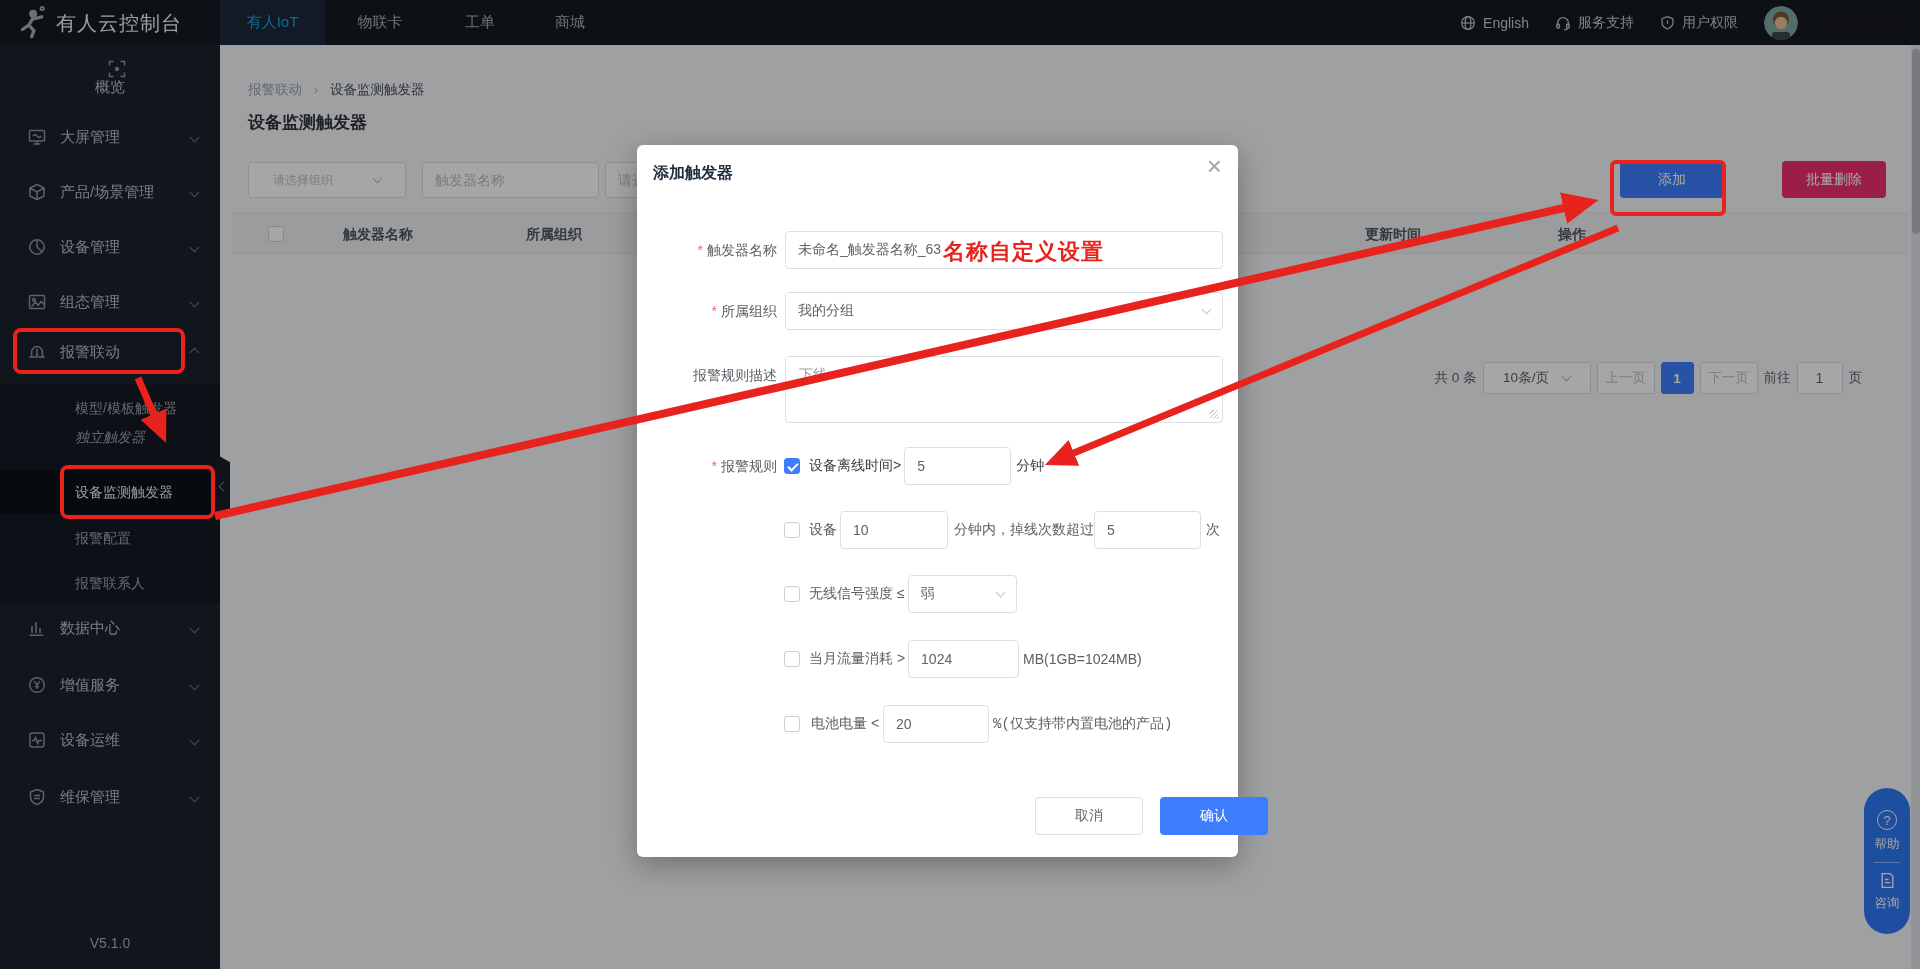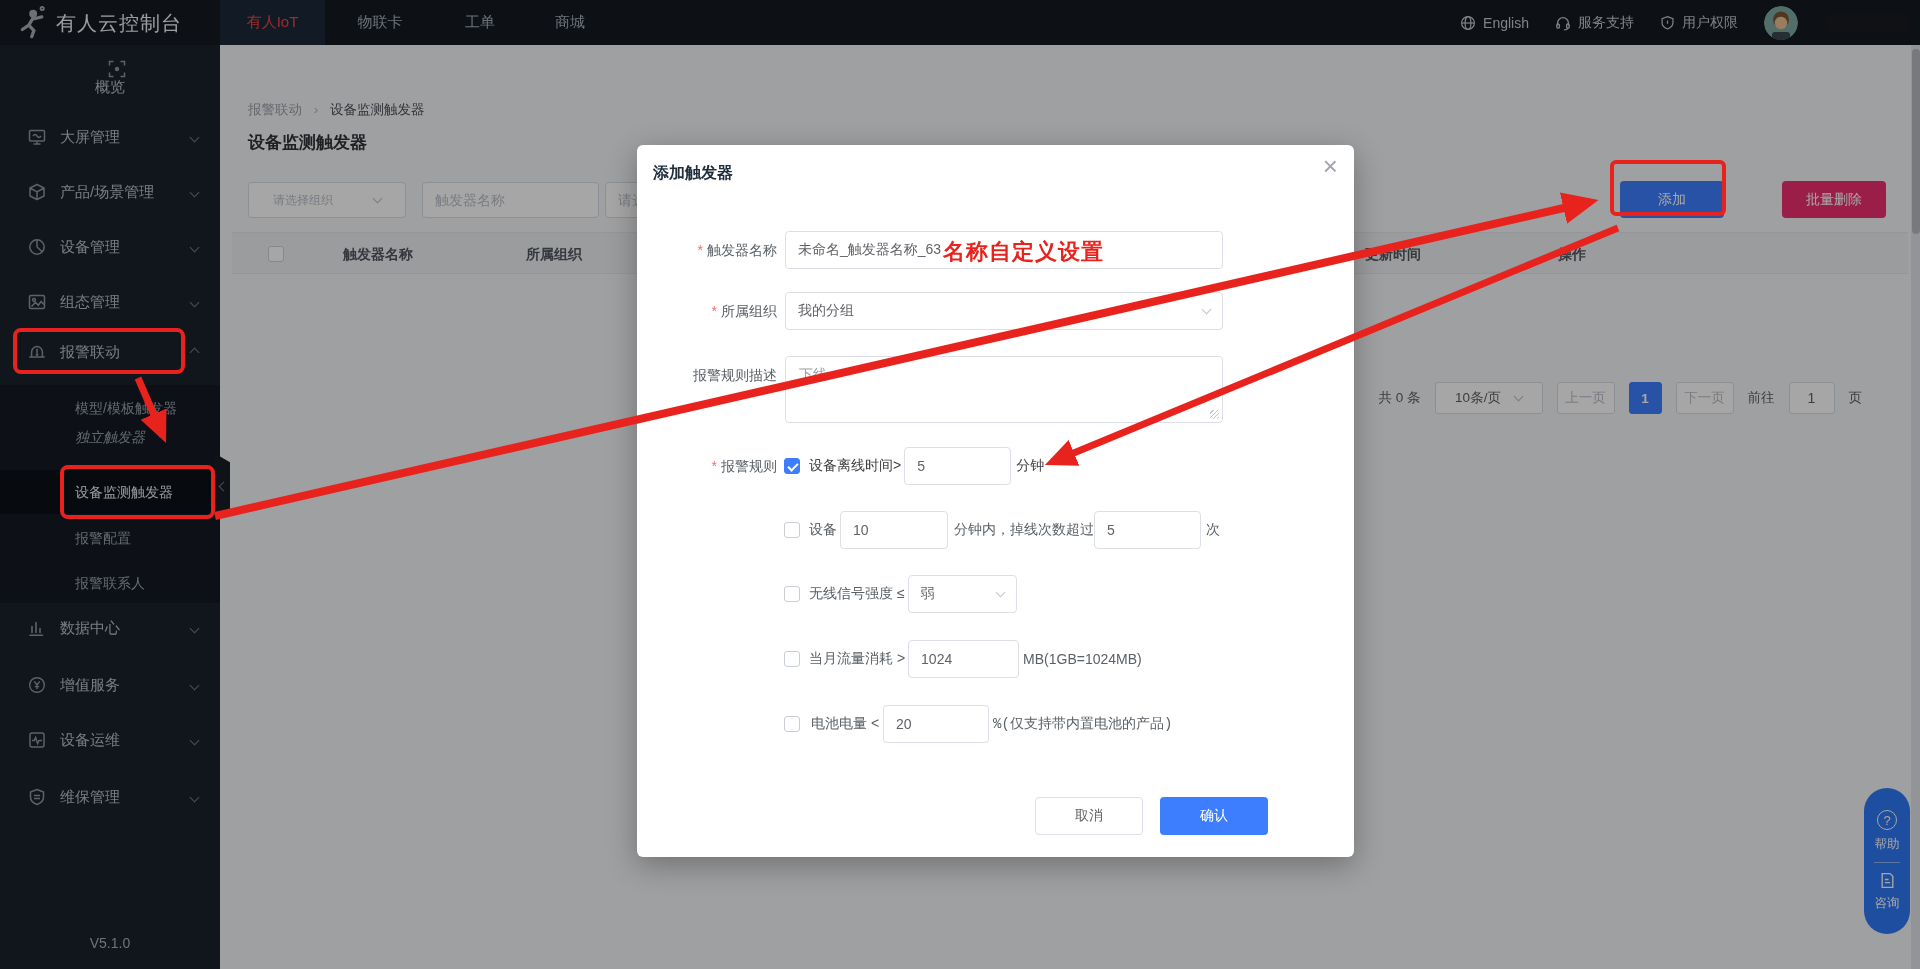--- a/index.html
+++ b/index.html
@@ -5,57 +5,57 @@
   * { margin:0; padding:0; box-sizing:border-box; }
   html,body { width:1920px; height:969px; overflow:hidden; background:#f5f6f8;
     font-family:"Liberation Sans","DejaVu Sans",sans-serif; }
   .abs { position:absolute; }
 
   
   #topbar { position:absolute; left:0; top:0; width:1920px; height:45px; background:#151a21; z-index:5; }
   .logo-title { position:absolute; left:56px; top:10px; font-size:20px; color:#eef1f4; letter-spacing:1px; }
   #topnav { position:absolute; left:220px; top:0; height:45px; display:flex; }
   .toptab { height:45px; display:flex; align-items:center; justify-content:center; font-size:15px; color:#a7afba; cursor:pointer; }
-  .toptab.active { background:#1d2a3a; color:#ef4444; }
+  .toptab.active { background:#1d2a3a; color:#0ea5e9; }
   #topright { position:absolute; right:10px; top:0; height:45px; display:flex; align-items:center; gap:26px; color:#c3c8ce; font-size:14px; }
   .topitem { display:flex; align-items:center; gap:7px; cursor:pointer; }
   .user-blur { width:86px; height:24px; background:#181b20; border-radius:7px; filter:blur(2px); }
 
   
   #sidebar { position:absolute; left:0; top:45px; width:220px; height:924px; background:#1b222c; z-index:5; }
   .side-item { position:absolute; left:0; width:220px; height:44px; display:flex; align-items:center; color:#b8c0ca; font-size:15px; cursor:pointer; }
   .side-item .ic { width:18px; height:18px; margin-left:28px; margin-right:14px; color:#8f97a3; flex:0 0 auto; }
   .side-sub-bg { position:absolute; left:0; top:340px; width:220px; height:218px; background:#141a23; }
   .sub-item { position:absolute; left:0; width:220px; height:40px; line-height:40px; padding-left:75px; color:#99a1ac; font-size:14px; cursor:pointer; }
   .sub-item.active { background:#0c1016; color:#e9edf2; height:44px; line-height:44px; }
   .chev { width:7px; height:7px; border-right:1.6px solid currentColor; border-bottom:1.6px solid currentColor; display:inline-block; transform:rotate(45deg); }
   .chev.up { transform:rotate(-135deg); }
   .side-item .chev { position:absolute; right:22px; color:#6f7885; }
   #collapse { position:absolute; left:214px; top:408px; width:16px; height:66px; background:#171d26; clip-path:polygon(0 0,100% 14%,100% 86%,0 100%); display:flex; align-items:center; justify-content:center; cursor:pointer; z-index:6; }
   #collapse .chev { transform:rotate(135deg); color:#707a86; margin-left:3px; }
   #version { position:absolute; left:0; top:890px; width:220px; text-align:center; color:#a9b1bb; font-size:14px; }
 
   
-  #content { position:absolute; left:220px; top:55px; width:1700px; height:748px; background:#f5f6f8; z-index:4; }
+  #content { position:absolute; left:220px; top:35px; width:1700px; height:748px; background:#f5f6f8; z-index:4; }
   .crumb { font-size:13.5px; }
   .input-box { background:#fff; border:1px solid #d8dce2; border-radius:4px; font-size:14px; color:#606266; }
   .input-box::placeholder { color:#b9bfc7; }
   .fake-select { background:#fff; border:1px solid #d8dce2; border-radius:4px; display:flex; align-items:center; font-size:12px; color:#b9bfc7; padding:0 24px; justify-content:space-between; }
   .fake-select .chev { color:#b9bfc7; margin-top:-3px; }
   .btn { border:none; border-radius:4px; color:#fff; font-size:14px; cursor:pointer; font-family:inherit; }
   #thead { position:absolute; left:12px; top:177px; width:1676px; height:42px; background:#eef0f3; border-top:1px solid #e3e6ea; border-bottom:1px solid #e3e6ea; }
   .th { position:absolute; top:0; height:42px; line-height:42px; font-size:14px; font-weight:700; color:#51575e; }
   .cbx { width:16px; height:16px; border:1px solid #cdd2d9; border-radius:3px; background:#fff; display:inline-block; }
-  #pager { position:absolute; top:327px; right:58px; display:flex; align-items:center; gap:14px; font-size:13.5px; color:#5a6066; }
+  #pager { position:absolute; top:327px; right:58px; display:flex; align-items:center; gap:6px; font-size:13.5px; color:#5a6066; }
   .pg-box { background:#fff; border:1px solid #d8dce2; border-radius:3px; height:32px; display:flex; align-items:center; justify-content:center; }
   .pg-dim { color:#b9bfc7; }
 
   
   #dim { position:fixed; left:0; top:0; width:1920px; height:969px; background:rgba(0,0,0,.35); z-index:50; }
-  #modal { position:absolute; left:637px; top:145px; width:717px; height:712px; background:#fff; border-radius:6px; box-shadow:0 8px 30px rgba(0,0,0,.3); z-index:60;padding-left:36px; }
+  #modal { position:absolute; left:637px; top:145px; width:601px; height:712px; background:#fff; border-radius:6px; box-shadow:0 8px 30px rgba(0,0,0,.3); z-index:60;padding-left:36px; }
   #modal .mtitle { position:absolute; left:16px; top:18px; font-size:16px; font-weight:700; color:#1f2d3d; }
   #modal .mclose { position:absolute; right:16px; top:8px; font-size:26px; color:#a0a5ab; cursor:pointer; line-height:1; }
   .mrow { position:absolute; left:0; display:flex; }
   .mlabel { width:140px; text-align:right; font-size:14px; color:#5a6066; line-height:38px; flex:0 0 auto; }
   .req { color:#f56c6c; margin-right:4px; }
   .mctl { margin-left:8px; }
   .m-input { height:38px; border:1px solid #dcdfe6; border-radius:4px; font-size:14px; color:#606266; padding:0 12px; font-family:inherit; background:#fff; }
   .m-select { height:38px; border:1px solid #dcdfe6; border-radius:4px; display:flex; align-items:center; justify-content:space-between; padding:0 12px; font-size:14px; color:#606266; }
   .m-select .chev { color:#c0c4cc; margin-top:-3px; }
   .rule-row { position:absolute; left:147px; height:38px; display:flex; align-items:center; font-size:14px; color:#5a6066; }

